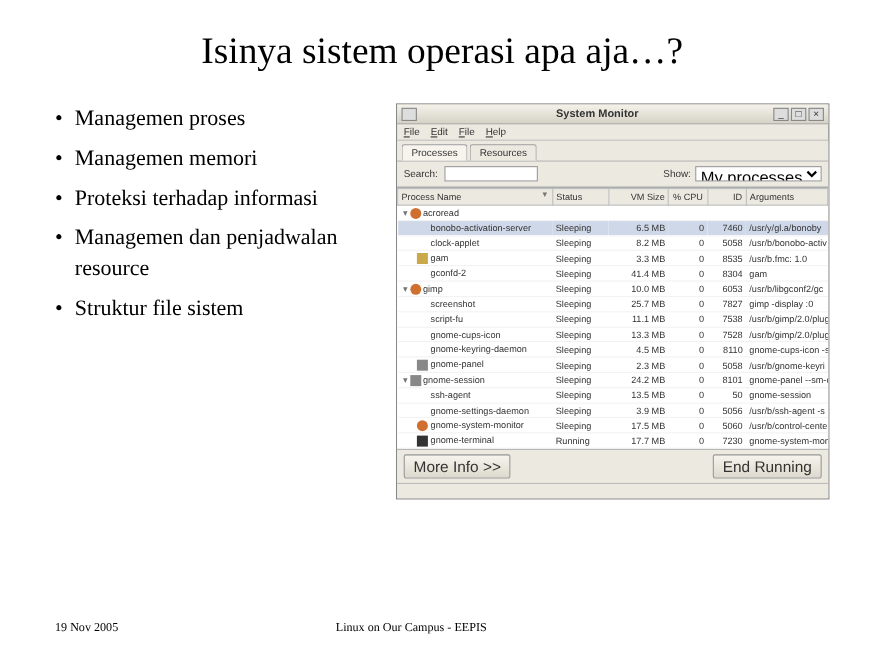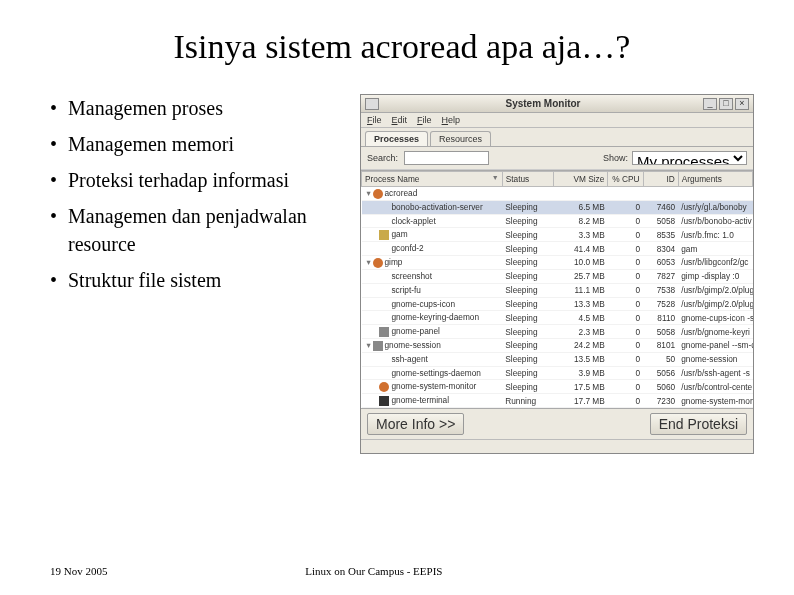--- a/index.html
+++ b/index.html
@@ -100,21 +100,21 @@
     background: #ece9e0;
   }
   .tab {
     padding: 2px 8px;
     border: 1px solid #aaa;
     border-bottom: none;
     background: #ece9e0;
     border-radius: 3px 3px 0 0;
     margin-right: 2px;
   }
-  .tab.active { background: #f6f4ed; font-weight: bold; }
+  .tab.active { background: #f6f4ed; font-weight: normal; }
   .searchrow {
     display: flex;
     align-items: center;
     padding: 4px 6px;
     gap: 4px;
     border-bottom: 1px solid #ccc;
     background: #ece9e0;
   }
   .searchrow .lbl { margin-right: 2px; }
   .searchrow input {
@@ -153,21 +153,21 @@
   .tree { display:inline-block; width:8px; text-align:center; color:#777; }
   .ico { display:inline-block; width:10px; height:10px; margin-right:2px; vertical-align:middle; }
   .ico.gear { background:#d07030; border-radius:50%; }
   .ico.yellow { background:#c9a94a; }
   .ico.panel { background:#888; }
   .ico.term { background:#333; }
   .ico.none { background:transparent; }
   .col-name { width: 36%; }
   .col-status { width: 13%; }
   .col-vm { width: 14%; text-align: right;}
-  .col-cpu { width: 9%; text-align: right;}
+  .col-cpu { width: 9%; text-align: center;}
   .col-id { width: 9%; text-align: right;}
   .col-args { width: 19%; }
   tbody td.r { text-align:right; }
   .bottombar {
     display: flex;
     justify-content: space-between;
     padding: 4px 6px;
     background: #ece9e0;
   }
   .btn {
@@ -180,21 +180,21 @@
   .statusbar {
     height: 14px;
     border-top: 1px solid #bbb;
     background: #ece9e0;
   }
 </style>
 </head>
 <body>
 
 <div class="slide">
-  <div class="title">Isinya sistem acroread apa aja…?</div>
+  <div class="title">Isinya sistem operasi apa aja…?</div>
 
   <div class="content">
     <ul class="bullets">
       <li>Managemen proses</li>
       <li>Managemen memori</li>
       <li>Proteksi terhadap informasi</li>
       <li>Managemen dan penjadwalan resource</li>
       <li>Struktur file sistem</li>
     </ul>
 
@@ -366,21 +366,21 @@
                 <td class="col-vm r">17.7 MB</td>
                 <td class="col-cpu r">0</td>
                 <td class="col-id r">7230</td>
                 <td class="col-args">gnome-system-mon</td>
               </tr>
             </tbody>
         </table>
       </div>
       <div class="bottombar">
         <div class="btn">More Info &gt;&gt;</div>
-        <div class="btn">End Proteksi</div>
+        <div class="btn">End Running</div>
       </div>
       <div class="statusbar"></div>
     </div>
   </div>
 
   <div class="footer">
     <span>19 Nov 2005</span>
     <span class="center">Linux on Our Campus - EEPIS</span>
     <span></span>
   </div>

